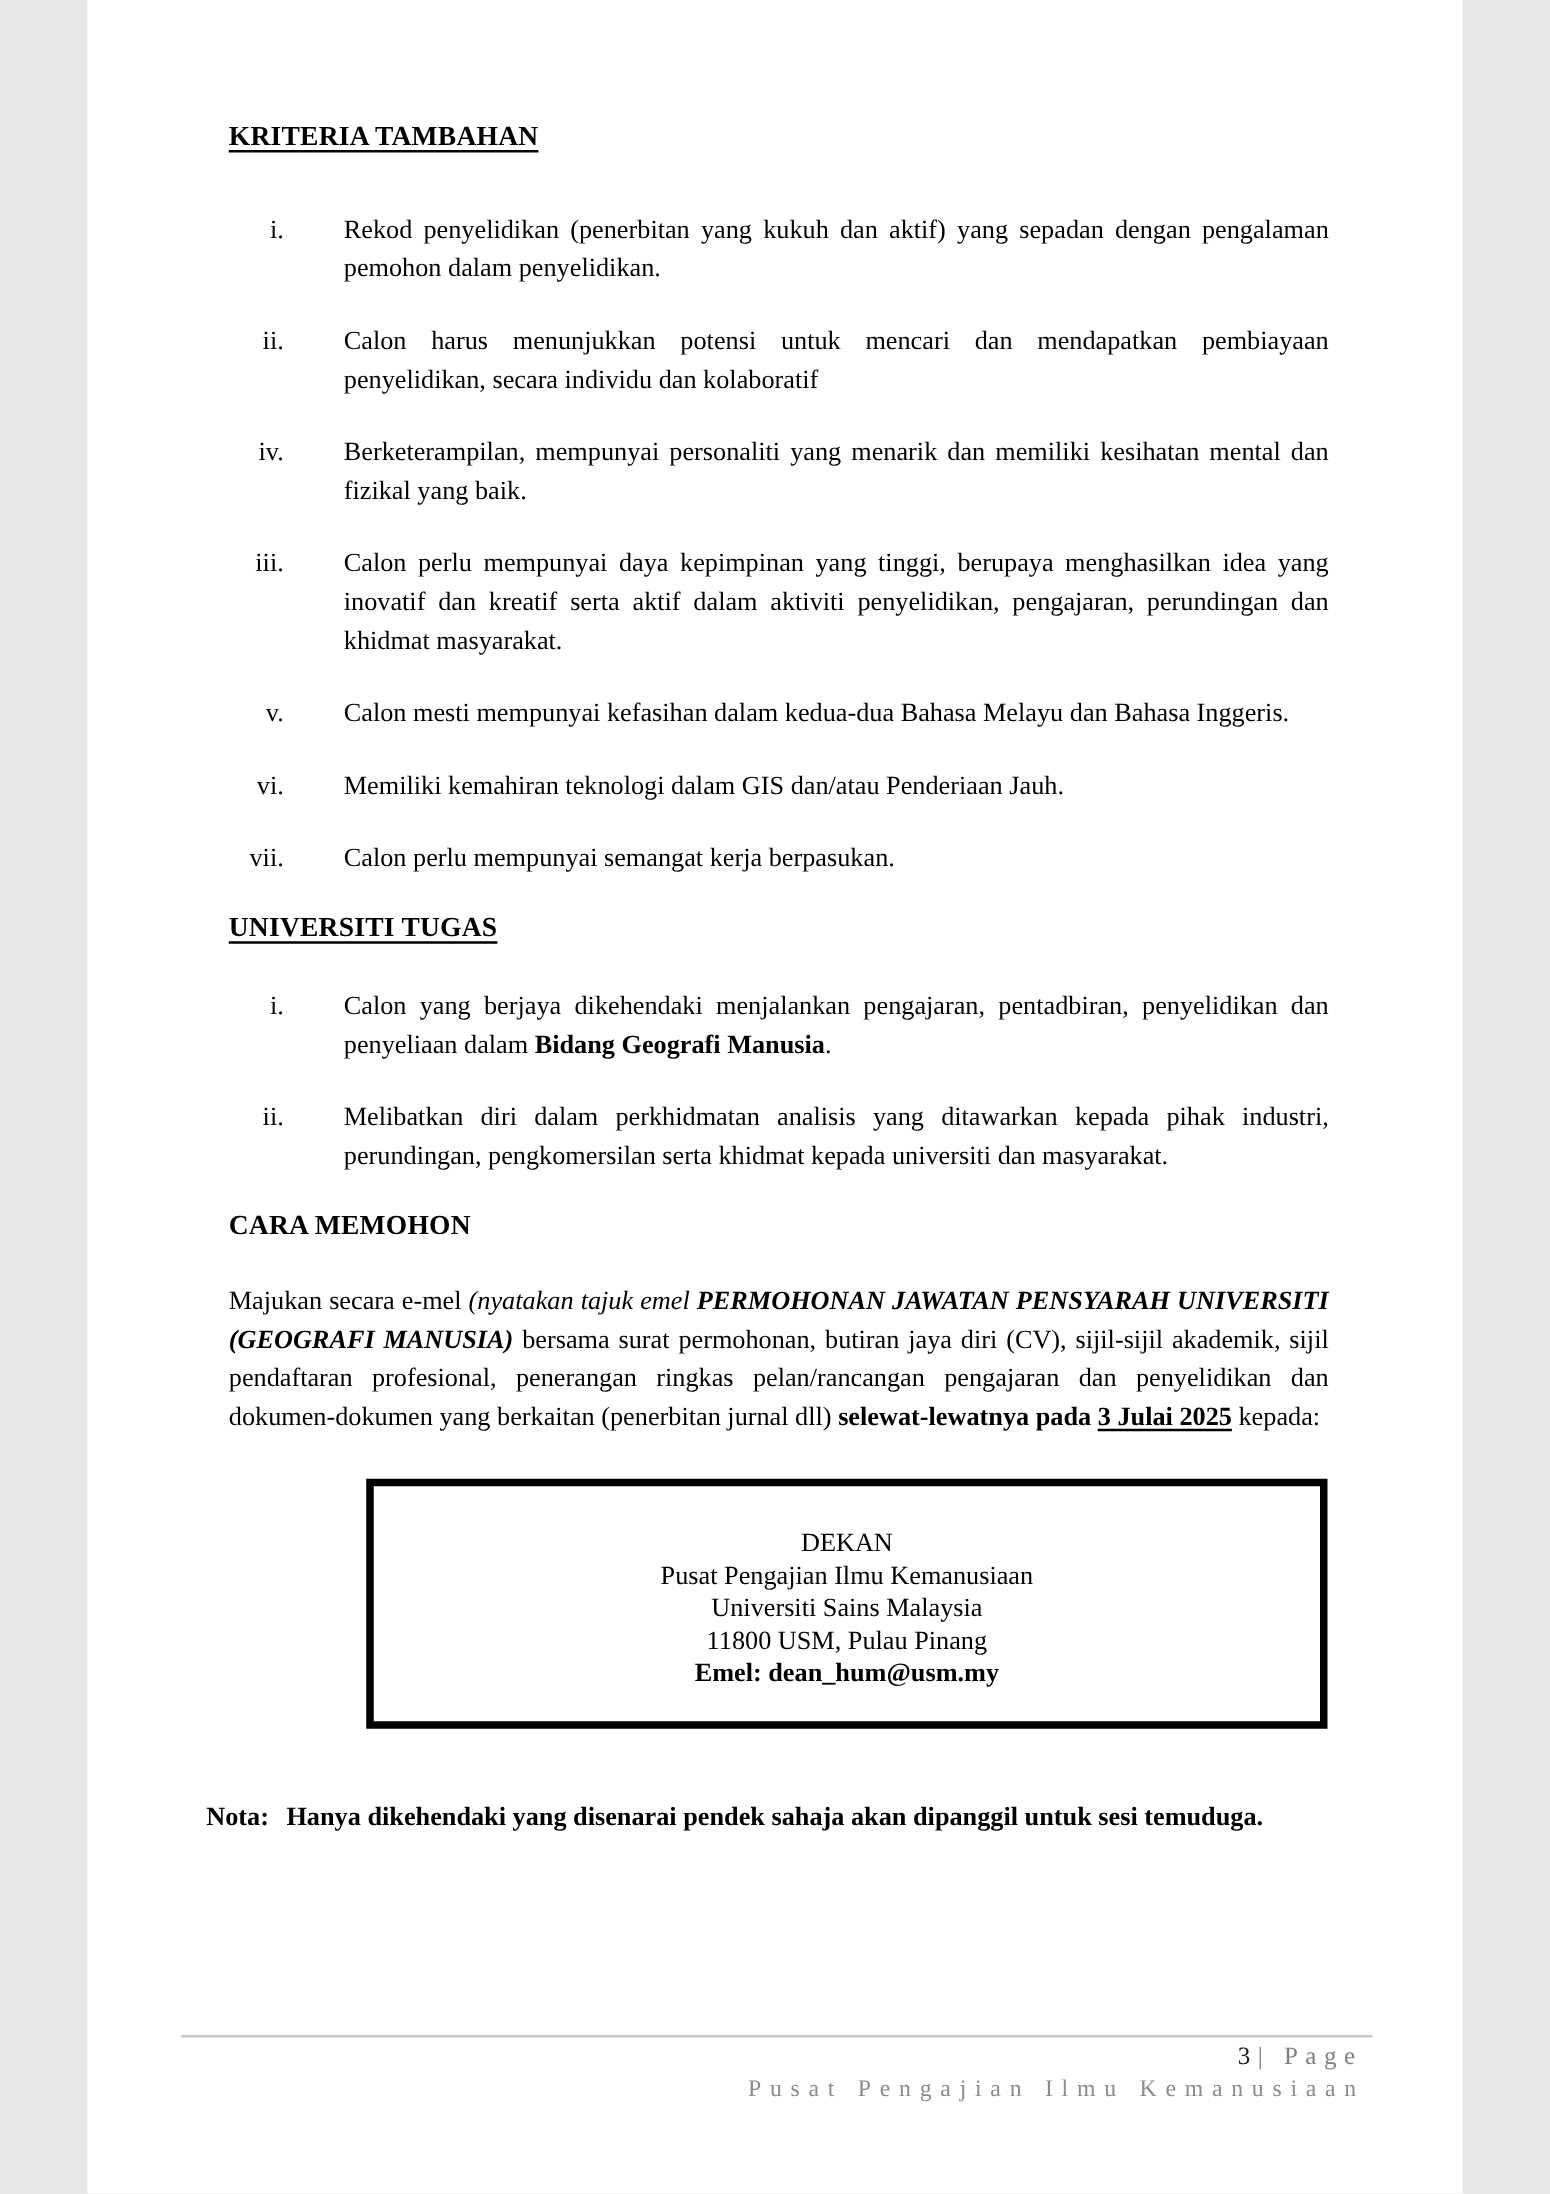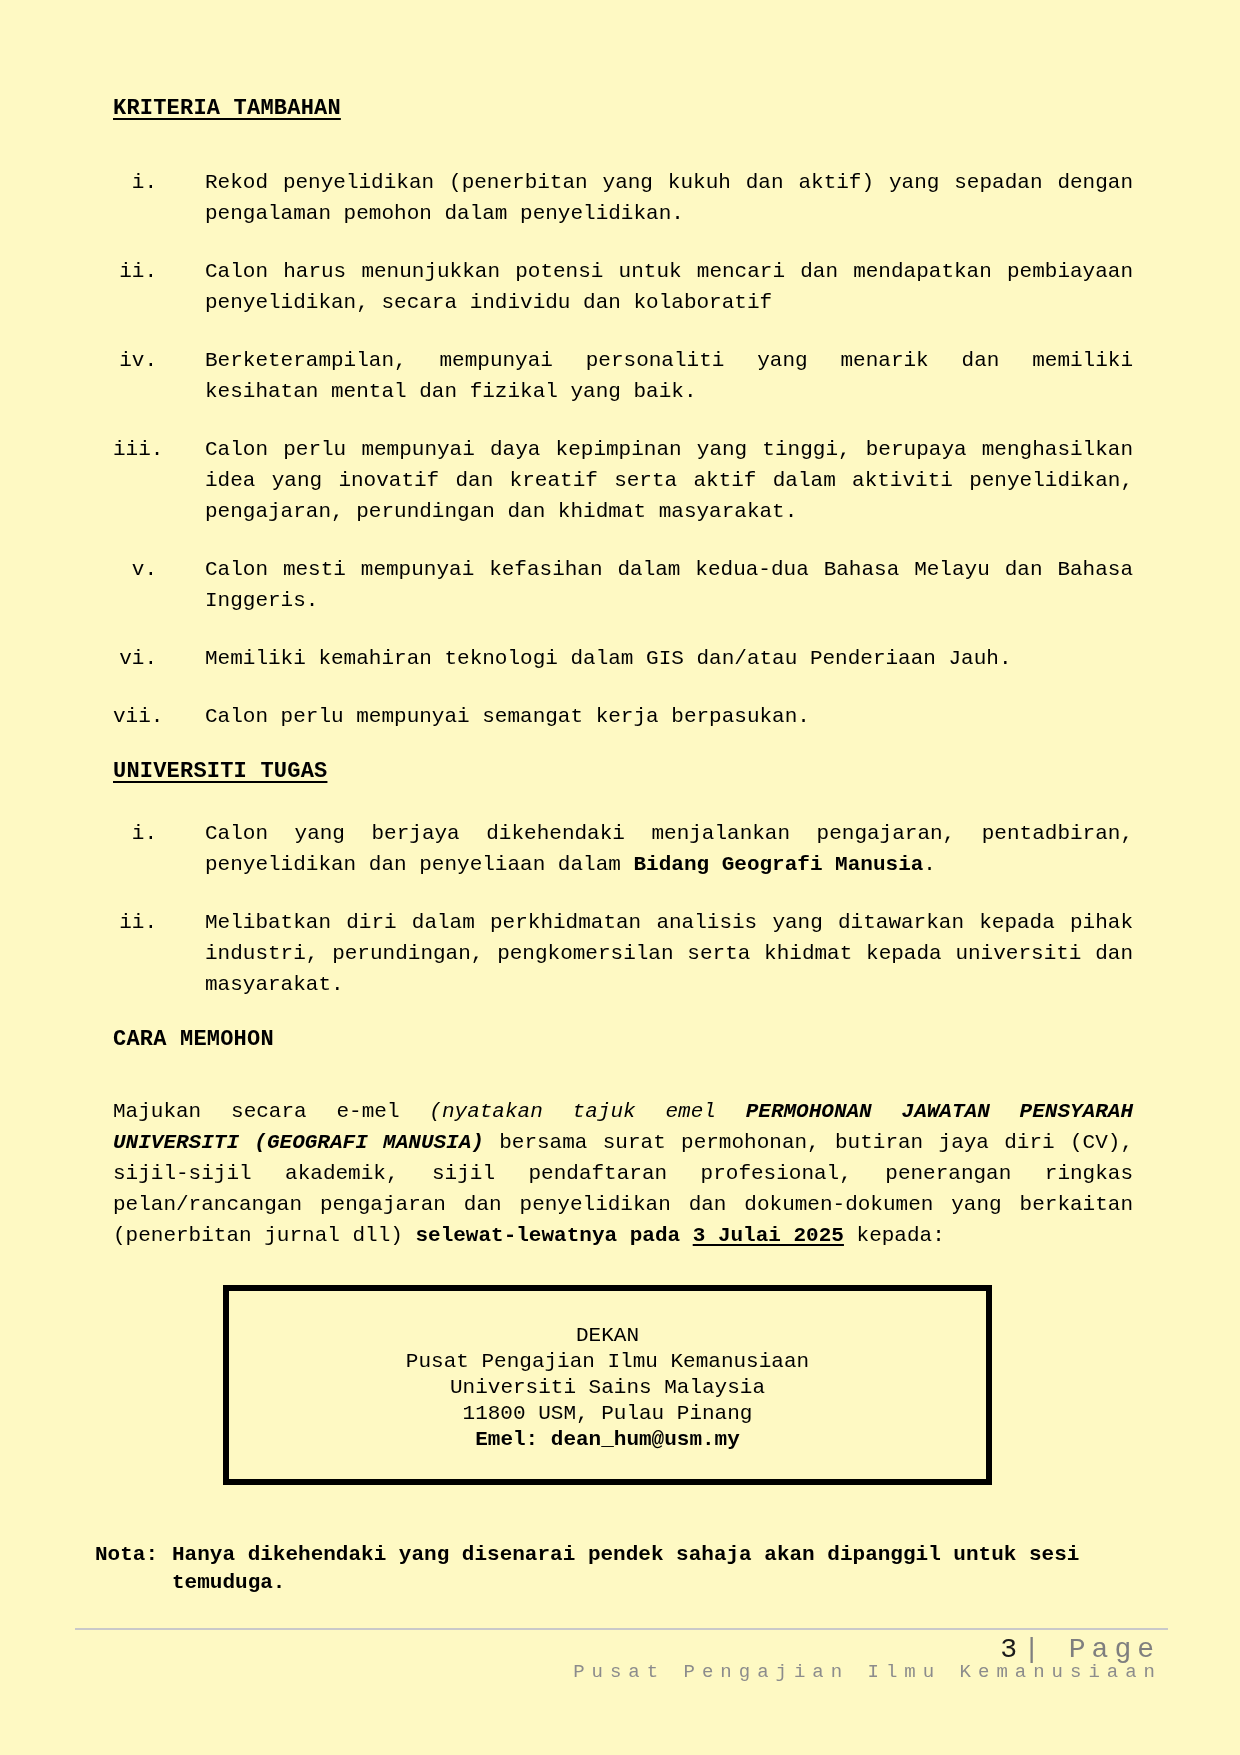--- a/index.html
+++ b/index.html
@@ -1,22 +1,22 @@
 <!DOCTYPE html>
 <html><head>
 <meta charset="utf-8">
 <style>
   html, body { margin: 0; padding: 0; background: #e8e8e8; }
   .page {
     position: relative;
-    width: 1240px;
+    width: 1100px;
     height: 1755px;
     margin: 0 auto;
-    background: #fef9c3;
-    font-family: Liberation Mono, monospace;
+    background: #ffffff;
+    font-family: Liberation Serif, serif;
     color: #000000;
     font-size: 21px;
     overflow: hidden;
   }
   .content { padding: 96px 107px 0 113px; }
 
   .section-heading {
     font-size: 22px;
     font-weight: bold;
     margin: 0;
@@ -32,21 +32,21 @@
     line-height: 31px;
     text-align: justify;
     margin-bottom: 27px;
   }
   .item-num { text-align: right; white-space: nowrap; }
 
   .mt-list { margin-top: 46px; }
   .mt-section { margin-top: 14px; }
 
   .para {
-    margin-top: 44px;
+    margin-top: 32px;
     line-height: 31px;
     text-align: justify;
   }
   .b  { font-weight: bold; }
   .i  { font-style: italic; }
   .bi { font-weight: bold; font-style: italic; }
   .bu { font-weight: bold; text-decoration: underline; text-decoration-thickness: 2px; text-underline-offset: 3px; }
 
   .address-box {
     margin-top: 34px;
@@ -74,21 +74,21 @@
     left: 75px;
     right: 72px;
     top: 1628px;
     height: 2px;
     background: #c9c9c9;
   }
   .footer-line1 {
     position: absolute;
     right: 80px;
     top: 1634px;
-    font-size: 28px;
+    font-size: 20px;
     letter-spacing: 6px;
     color: #7f7f7f;
     white-space: nowrap;
   }
   .footer-line1 .pg-num { color: #1a1a1a; }
   .footer-line2 {
     position: absolute;
     right: 78px;
     top: 1661px;
     font-size: 19px;

